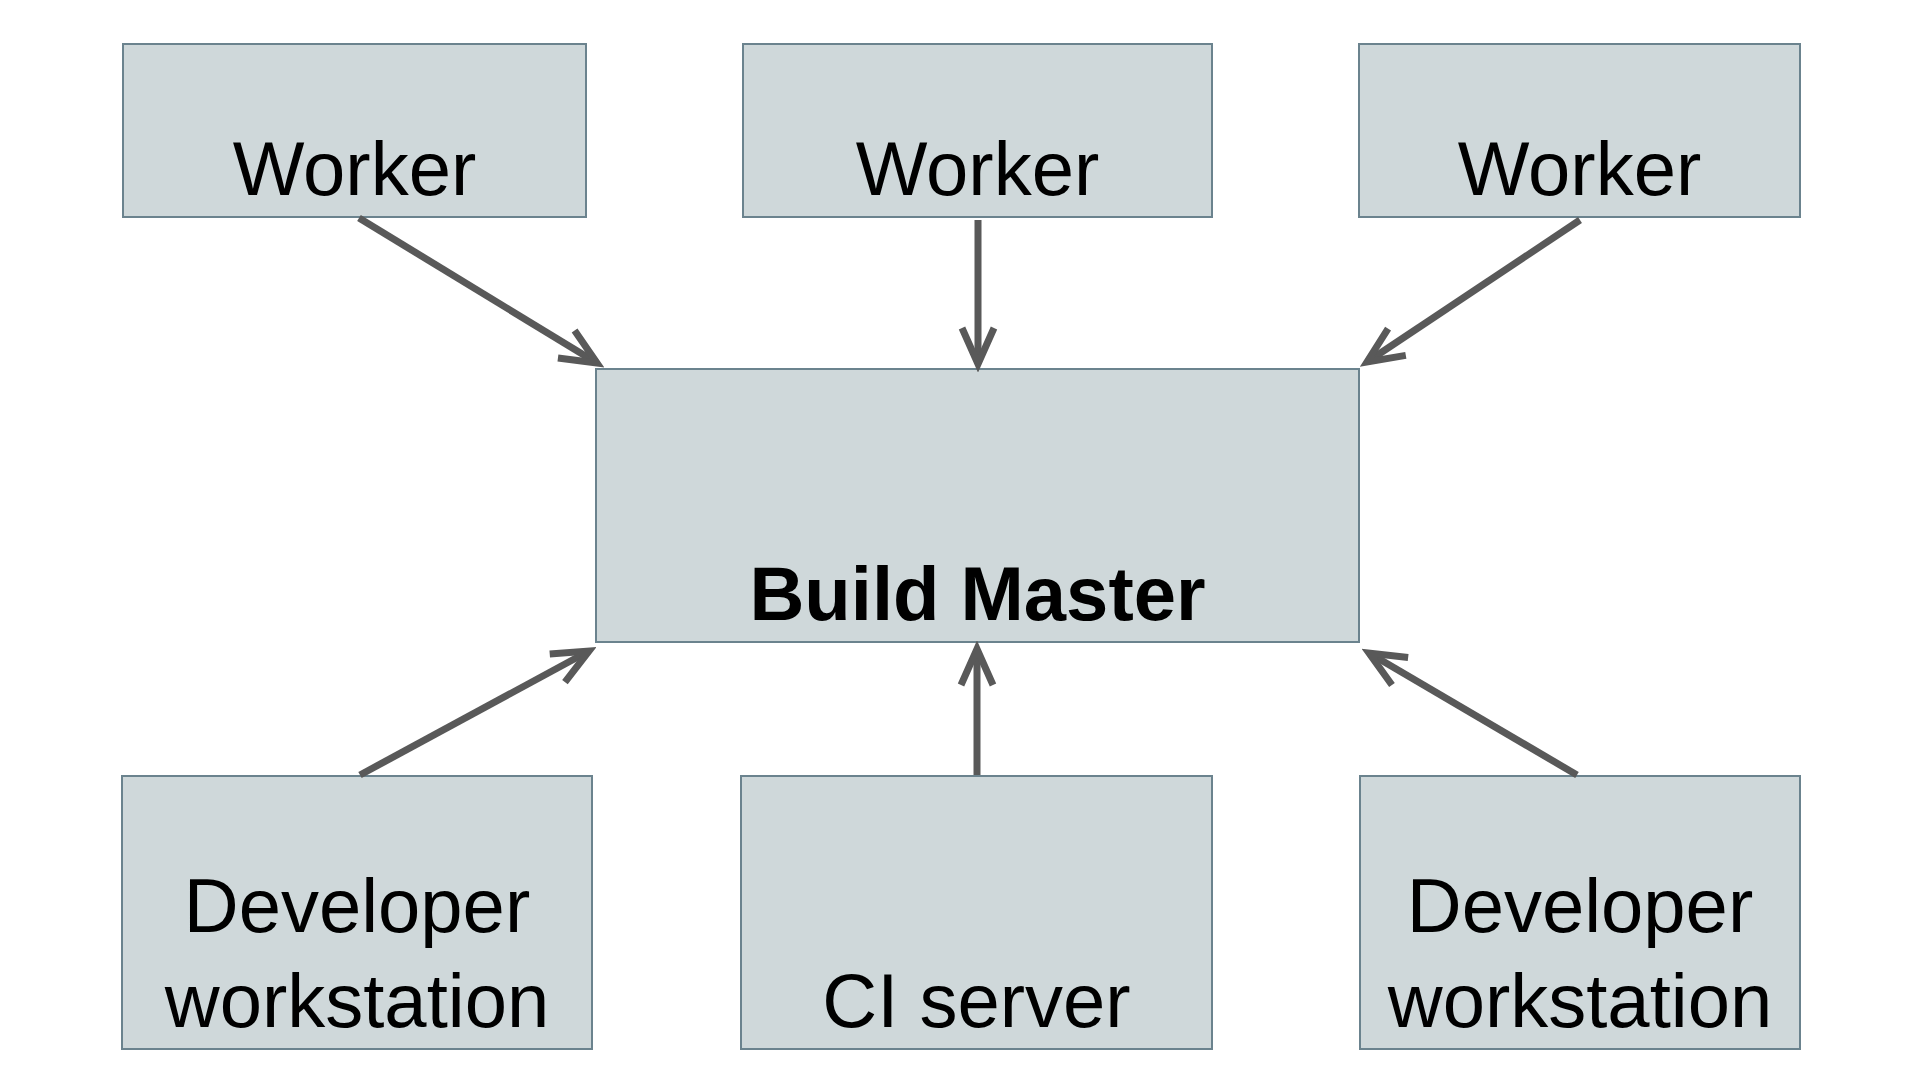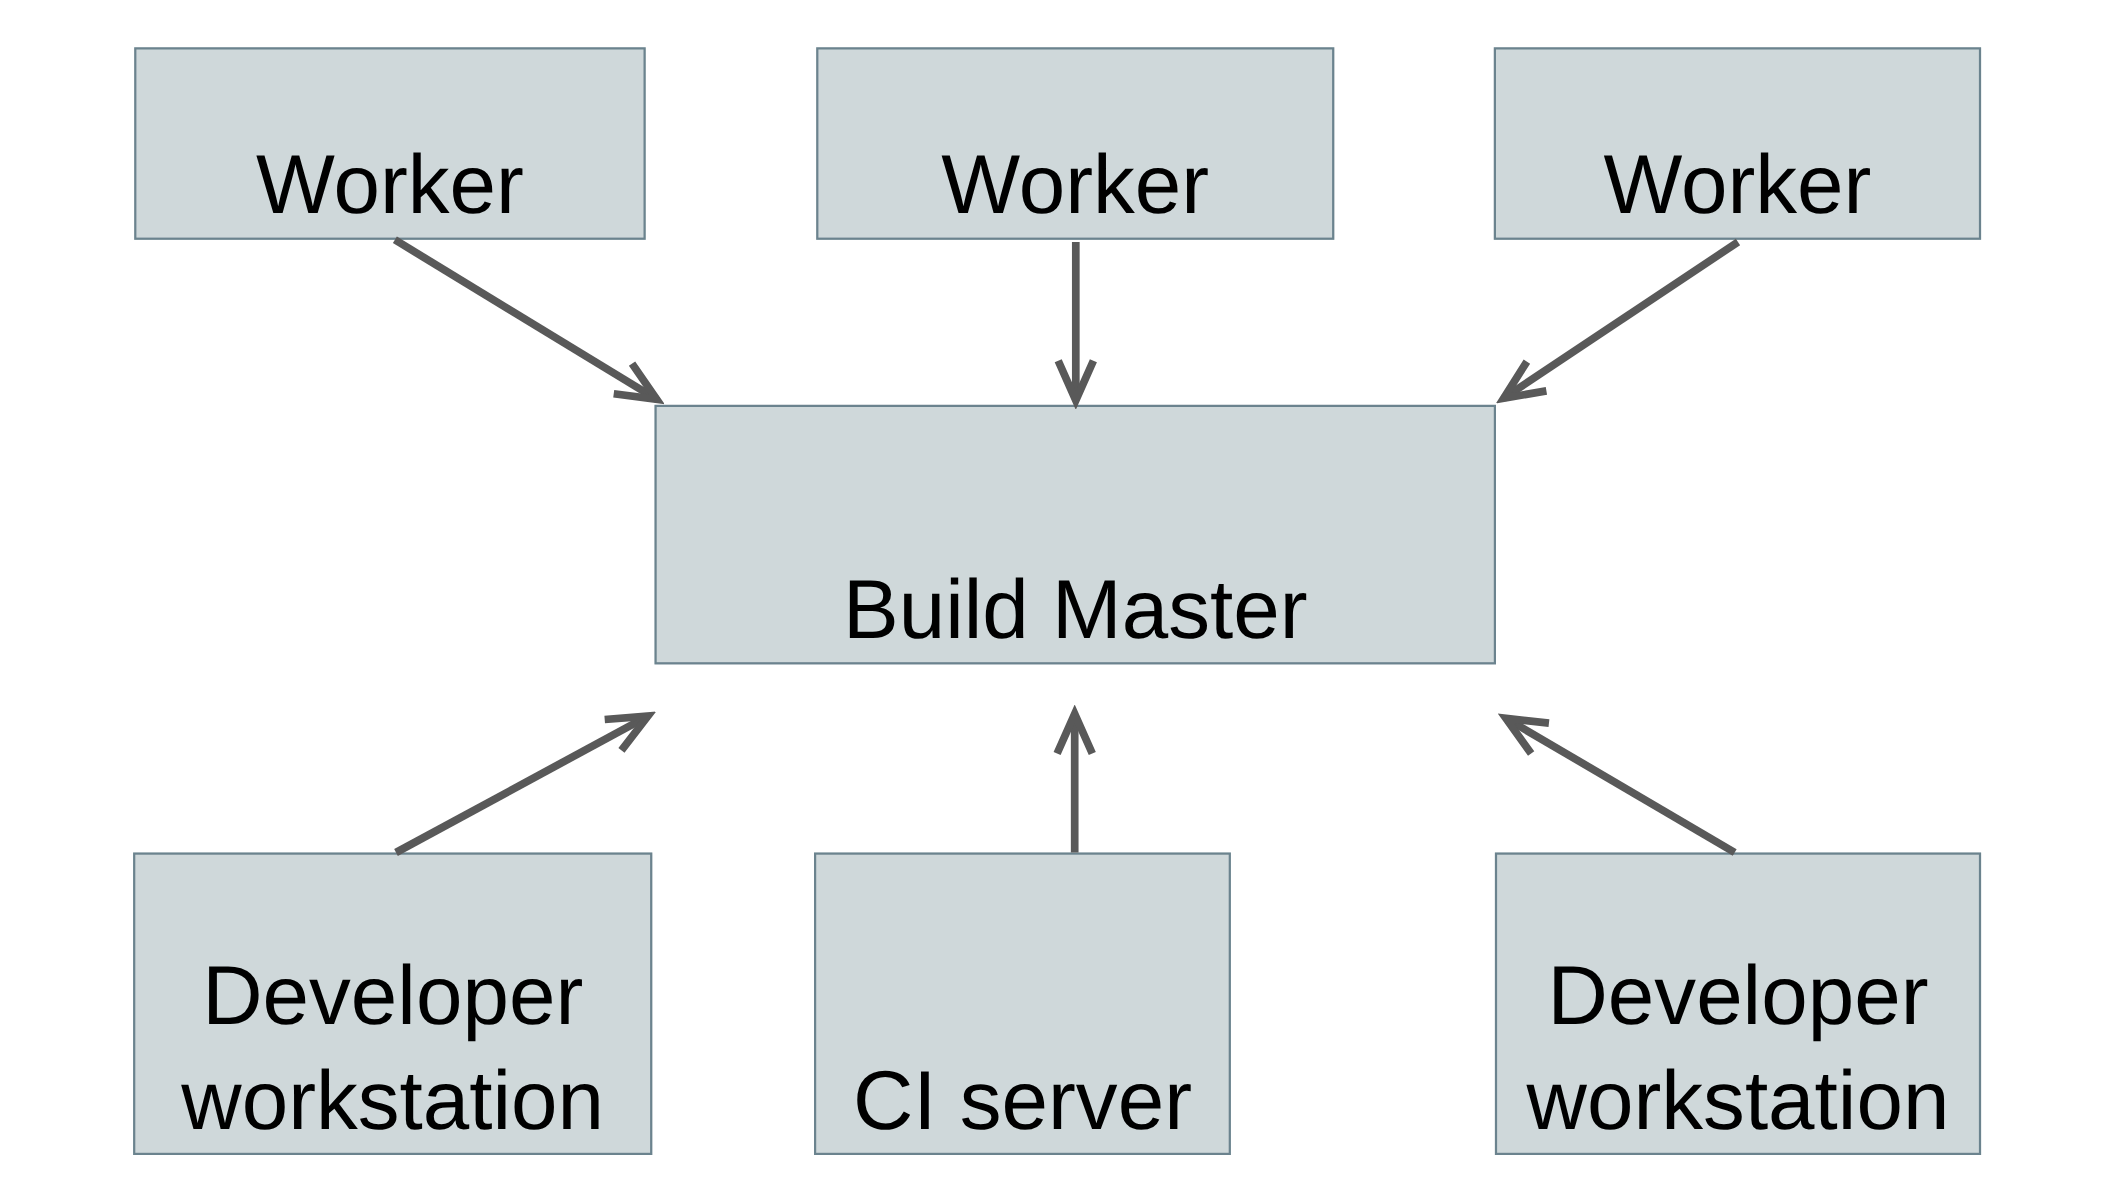--- a/index.html
+++ b/index.html
@@ -31,23 +31,23 @@
     text-align: center;
     color: var(--label-text);
     font-size: 76px;
     line-height: 1.25;
   }
   .node .node-label { display: block; padding: 0 10px; }
   
   .n-worker-1      { left: 122px;  top: 43px;  width: 465px; height: 175px; }
   .n-worker-2      { left: 742px;  top: 43px;  width: 471px; height: 175px; }
   .n-worker-3      { left: 1358px; top: 43px;  width: 443px; height: 175px; }
-  .n-build-master  { left: 595px;  top: 368px; width: 765px; height: 236px; }
+  .n-build-master  { left: 595px;  top: 368px; width: 765px; height: 275px; font-weight: bold; }
   .n-dev-left      { left: 121px;  top: 775px; width: 472px; height: 275px; }
-  .n-ci-server     { left: 740px;  top: 775px; width: 379px; height: 275px; }
+  .n-ci-server     { left: 740px;  top: 775px; width: 473px; height: 275px; }
   .n-dev-right     { left: 1359px; top: 775px; width: 442px; height: 275px; }
   .edges-layer {
     position: absolute;
     left: 0; top: 0;
     width: 1910px; height: 1090px;
     pointer-events: none;
   }
   .edge {
     stroke: var(--arrow);
     stroke-width: 7;

